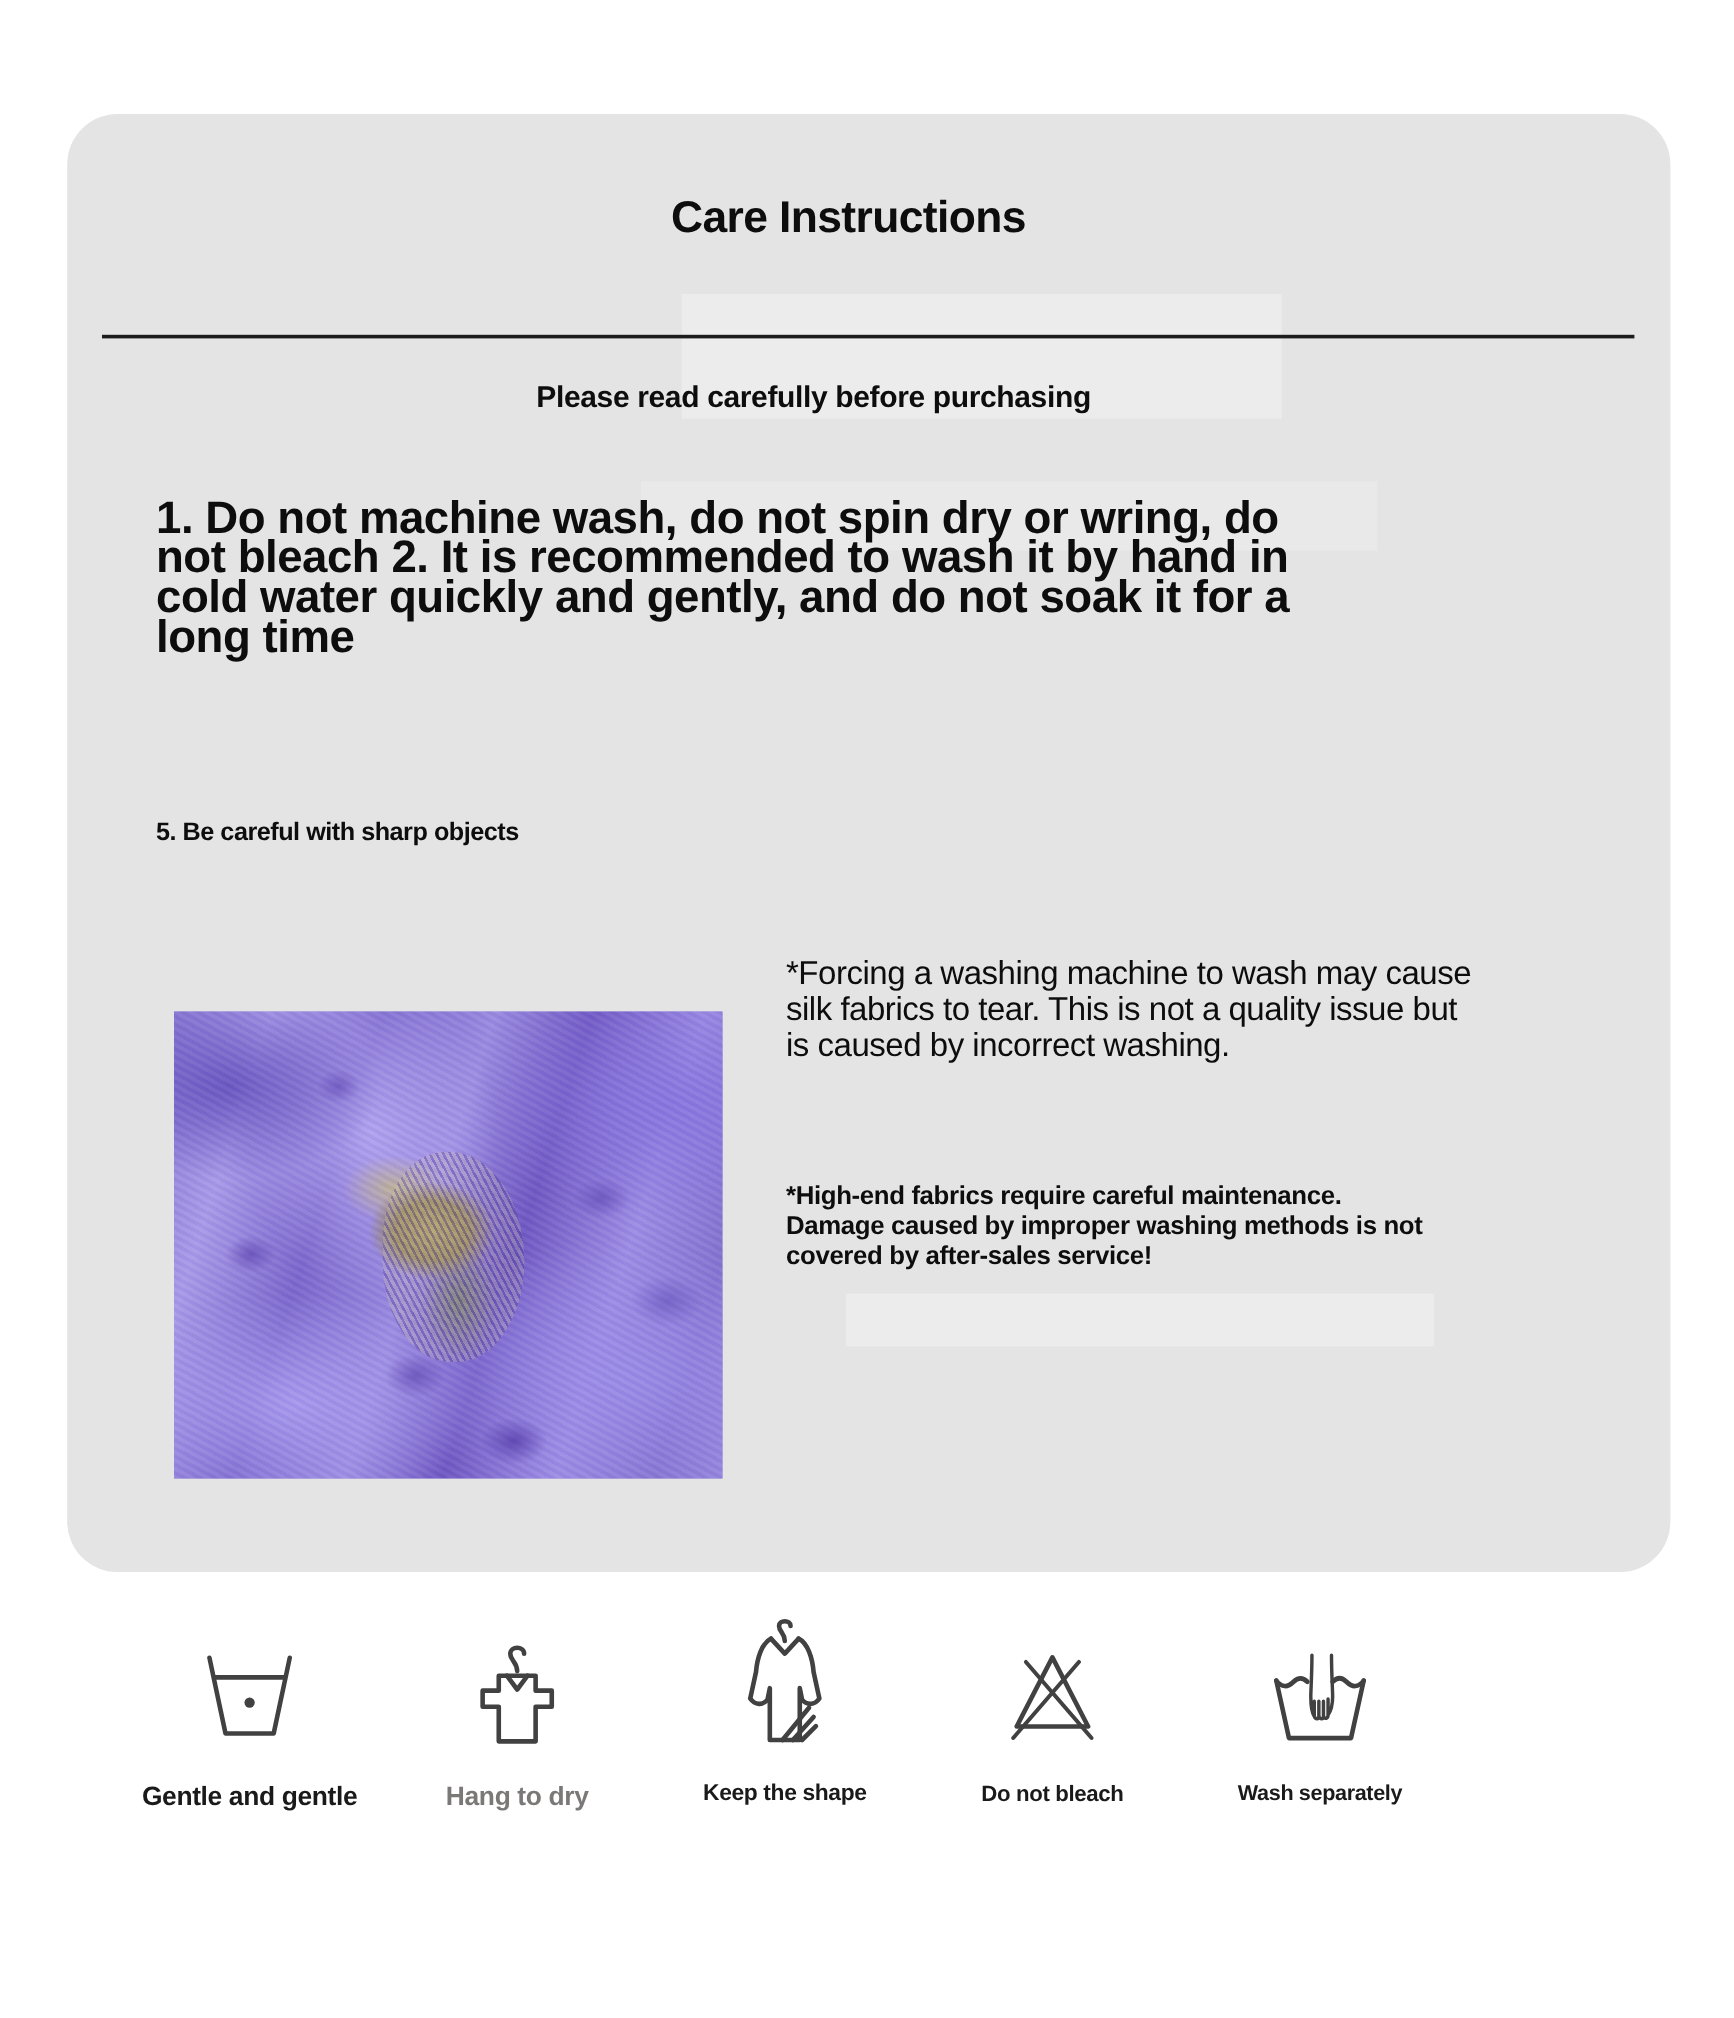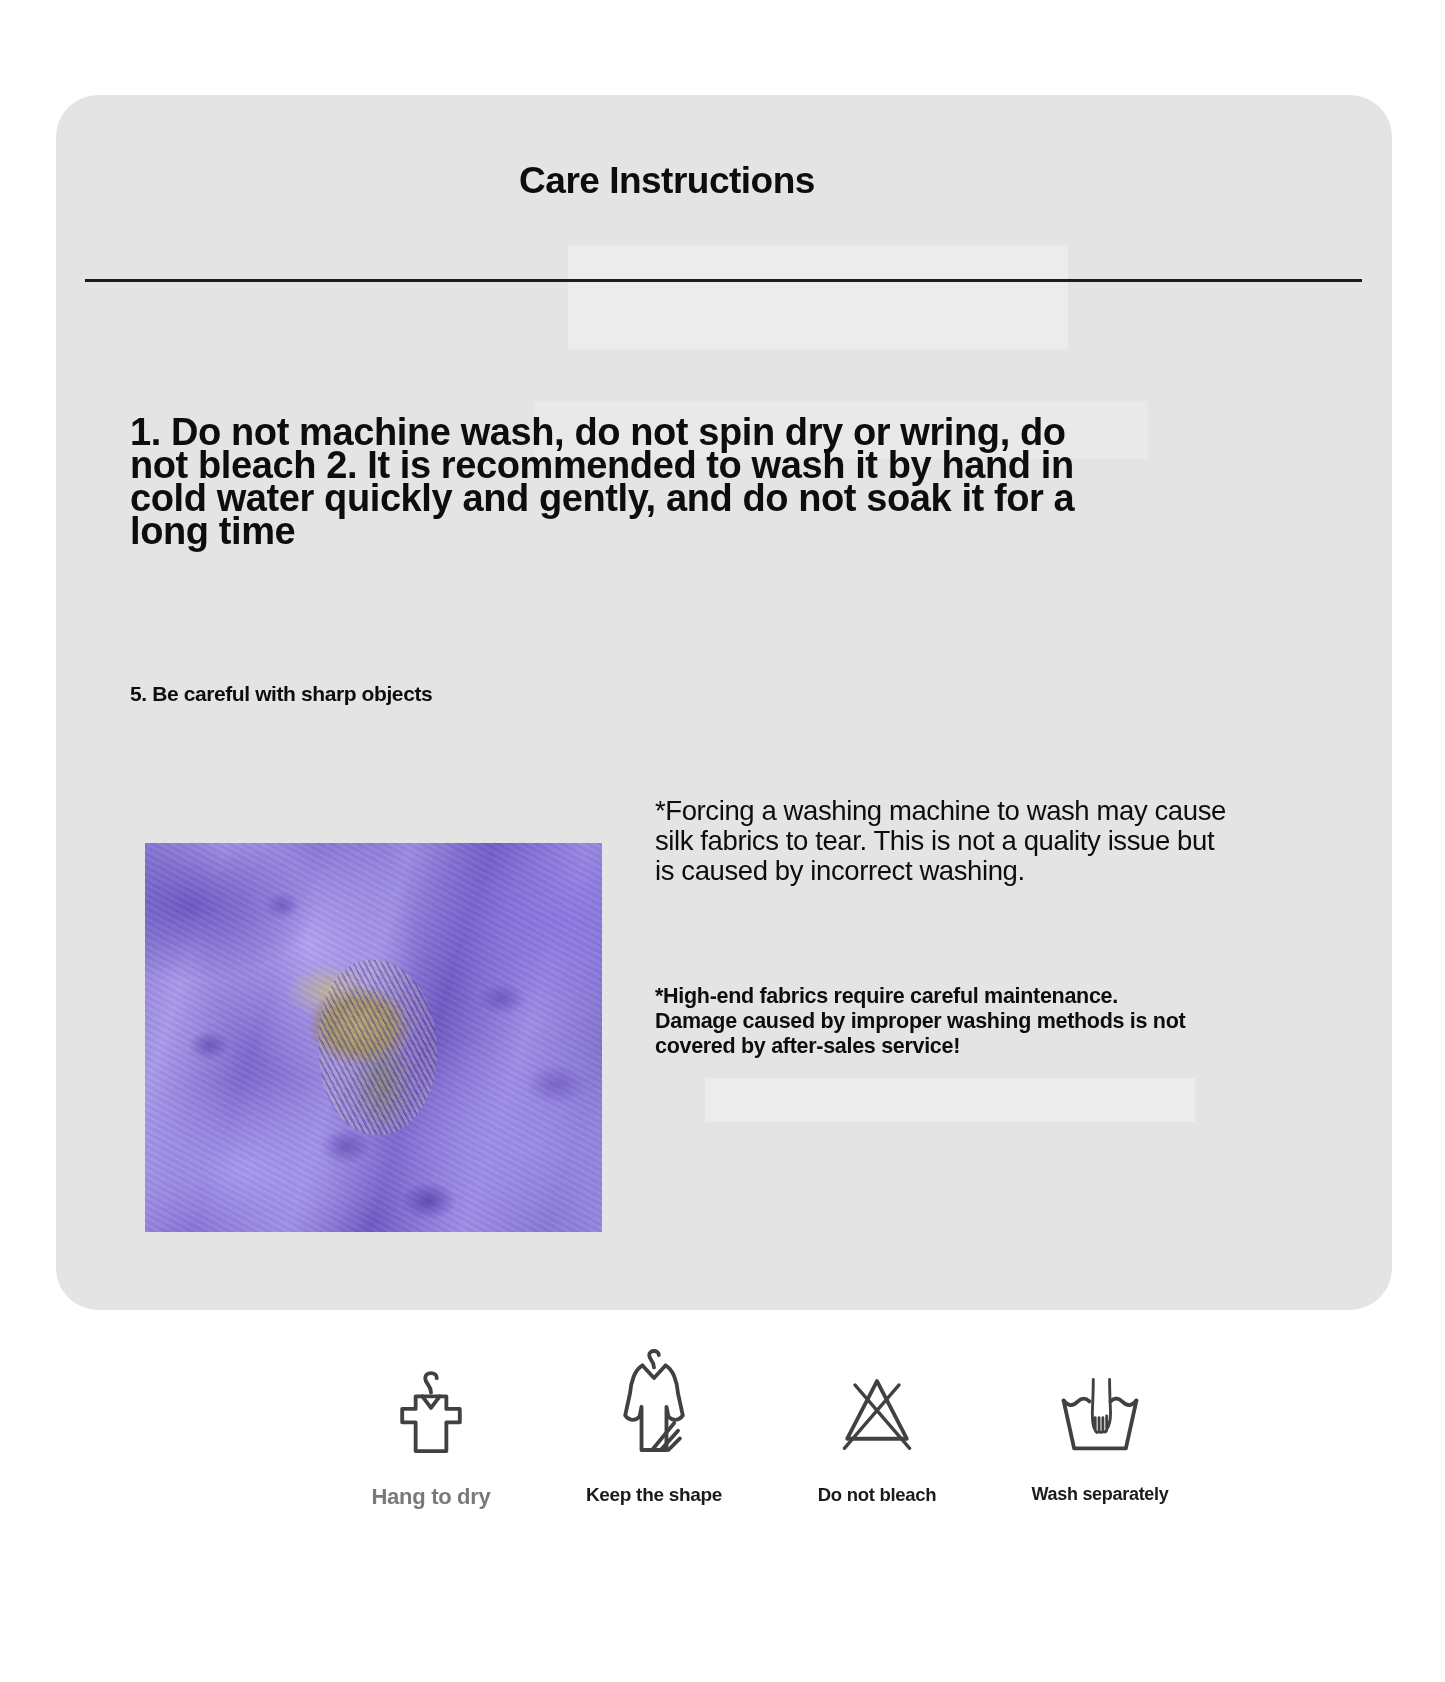--- a/index.html
+++ b/index.html
@@ -14,21 +14,21 @@
   .title-glow{
     position:absolute;left:512px;top:150px;width:500px;height:104px;
     background:rgba(255,255,255,0.30);
   }
   .subtitle-glow{
     position:absolute;left:478px;top:306px;width:614px;height:58px;
     background:rgba(255,255,255,0.18);
   }
   .title{
     position:absolute;left:56px;top:160px;width:1222px;
-    text-align:center;font-size:37px;font-weight:700;letter-spacing:-0.5px;color:#0d0d0d;
+    text-align:center;font-size:37px;font-weight:700;letter-spacing:-0.5px;color:#0d0d0d;padding-left:40px;
   }
   .divider{
     position:absolute;left:85px;top:279px;width:1277px;height:3px;background:#1c1c1c;
   }
   .subtitle{
     position:absolute;left:56px;top:317px;width:1244px;
     text-align:center;font-size:25px;font-weight:700;letter-spacing:-0.3px;color:#0d0d0d;
   }
   .para{
     position:absolute;left:130px;font-weight:700;color:#0d0d0d;letter-spacing:-0.4px;
@@ -104,32 +104,45 @@
 
 <div class="page">
 
   <div class="card">
     <div class="title-glow"></div>
     <div class="subtitle-glow"></div>
   </div>
 
   <div class="title">Care Instructions</div>
   <div class="divider"></div>
+  <div class="subtitle">Please read carefully before purchasing</div>
 
   <div class="para p1">1. Do not machine wash, do not spin dry or wring, do not bleach 2. It is recommended to wash it by hand in cold water quickly and gently, and do not soak it for a long time</div>
   <div class="para p3">5. Be careful with sharp objects</div>
 
   <div class="fabric" role="img" aria-label="Torn purple silk jacquard fabric"></div>
 
   <div class="warn1">*Forcing a washing machine to wash may cause silk fabrics to tear. This is not a quality issue but is caused by incorrect washing.</div>
   <div class="warn2">*High-end fabrics require careful maintenance. Damage caused by improper washing methods is not covered by after-sales service!</div>
   <div class="faint-band"></div>
 
   <div class="care-row">
 
+    <div class="care-col c1">
+      <div class="icon-box">
+        <span>
+          <svg width="96" height="86" viewBox="0 0 100 90">
+            <path class="stroke" stroke-width="4" d="M15 10 L29 76 H71 L85 10"></path>
+            <path class="stroke" stroke-width="4" d="M20 27 H80"></path>
+            <circle cx="50" cy="49" r="4.5" fill="#414141"></circle>
+          </svg>
+        </span>
+      </div>
+      <div class="care-label">Gentle and gentle</div>
+    </div>
 
     <div class="care-col c2">
       <div class="icon-box">
         <span>
           <svg width="96" height="104" viewBox="0 0 100 108">
             <path class="stroke" stroke-width="4" d="M50 40 C50 32 44 31 44 25 C44 18 56 18 56 25"></path>
             <path class="stroke" stroke-width="4" d="M34 44 H66 V57 H80 V71 H66 V101 H34 V71 H20 V57 H34 Z"></path>
             <path class="stroke" stroke-width="4" d="M41 44 L50 56 L59 44"></path>
           </svg>
         </span>

